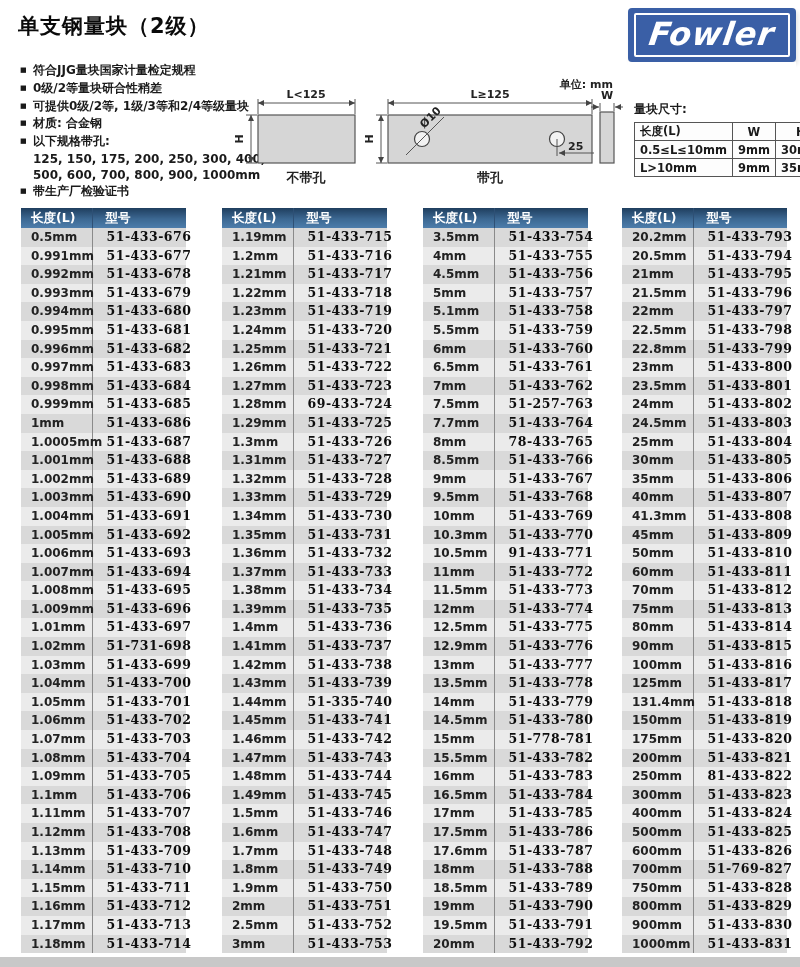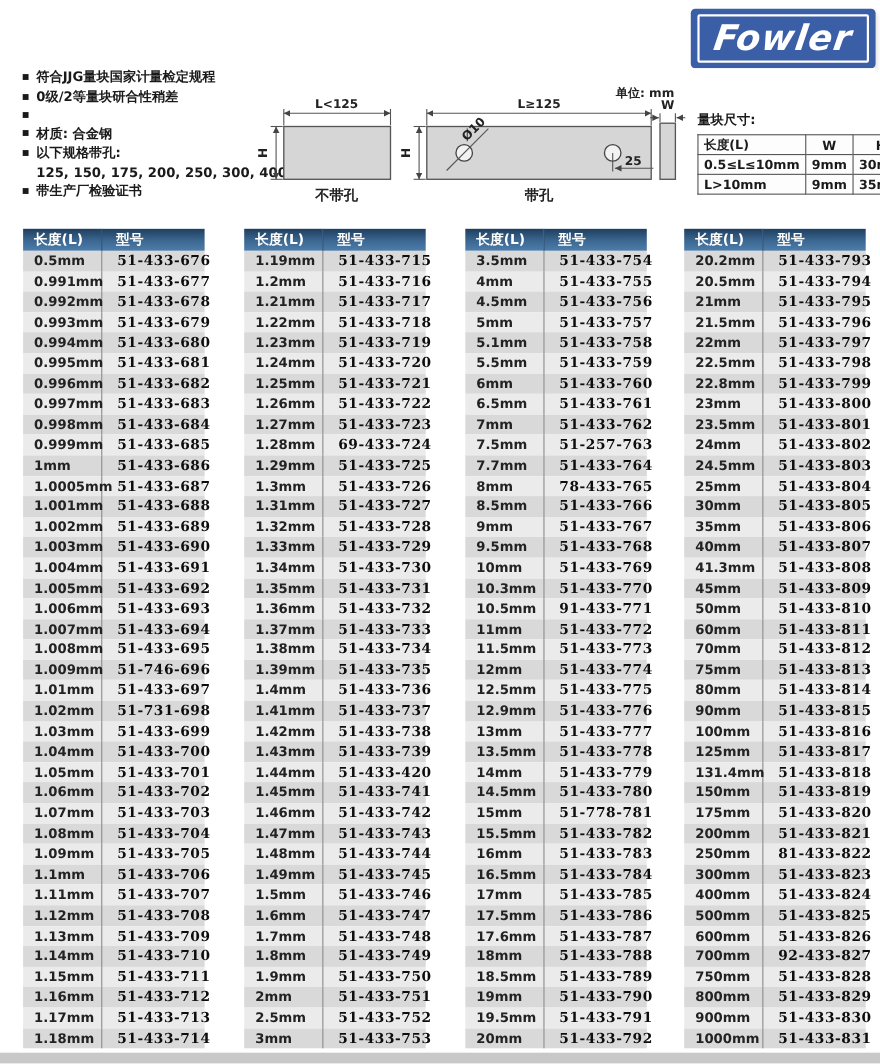--- a/index.html
+++ b/index.html
@@ -53,20 +53,21 @@
   table.spec tbody tr:nth-child(even) td { background:#ebebeb; }
   .t1{left:21px;} .t2{left:222px;} .t3{left:423px;} .t4{left:622px;}
   
   .bottom-strip { position:absolute; left:0; top:957px; width:800px; height:10px; background:#c8c8c8; }
 </style>
 </head>
 <body>
 
 <div class="page">
 
+  <div class="title">单支钢量块（2级）</div>
 
   <div class="logo">
     <div class="logo-box">
       <div class="logo-inner">
         <span class="logo-text">Fowler</span>
       </div>
     </div>
     <div class="logo-card"></div>
   </div>
 
@@ -74,30 +75,32 @@
       <div class="feature">
         <span class="bullet">■</span>
         <span>符合JJG量块国家计量检定规程</span>
       </div>
       <div class="feature">
         <span class="bullet">■</span>
         <span>0级/2等量块研合性稍差</span>
       </div>
       <div class="feature">
         <span class="bullet">■</span>
+        <span>可提供0级/2等, 1级/3等和2/4等级量块</span>
       </div>
       <div class="feature">
         <span class="bullet">■</span>
         <span>材质: 合金钢</span>
       </div>
       <div class="feature">
         <span class="bullet">■</span>
         <span>以下规格带孔:</span>
       </div>
       <div class="feature cont">125, 150, 175, 200, 250, 300, 400,</div>
+      <div class="feature cont">500, 600, 700, 800, 900, 1000mm</div>
       <div class="feature">
         <span class="bullet">■</span>
         <span>带生产厂检验证书</span>
       </div>
     </div>
 
   <svg class="diagrams" width="400" height="130" viewBox="0 0 400 130">
     <defs>
       <marker id="arwE" markerWidth="8" markerHeight="8" refX="6" refY="3" orient="auto" markerUnits="userSpaceOnUse">
         <path d="M0,0 L6,3 L0,6 z" fill="#444"></path>
@@ -258,21 +261,21 @@
         <tr>
           <td class="len">1.007mm</td>
           <td class="model">51-433-694</td>
         </tr>
         <tr>
           <td class="len">1.008mm</td>
           <td class="model">51-433-695</td>
         </tr>
         <tr>
           <td class="len">1.009mm</td>
-          <td class="model">51-746-696</td>
+          <td class="model">51-433-696</td>
         </tr>
         <tr>
           <td class="len">1.01mm</td>
           <td class="model">51-433-697</td>
         </tr>
         <tr>
           <td class="len">1.02mm</td>
           <td class="model">51-731-698</td>
         </tr>
         <tr>
@@ -449,21 +452,21 @@
         <tr>
           <td class="len">1.42mm</td>
           <td class="model">51-433-738</td>
         </tr>
         <tr>
           <td class="len">1.43mm</td>
           <td class="model">51-433-739</td>
         </tr>
         <tr>
           <td class="len">1.44mm</td>
-          <td class="model">51-433-420</td>
+          <td class="model">51-335-740</td>
         </tr>
         <tr>
           <td class="len">1.45mm</td>
           <td class="model">51-433-741</td>
         </tr>
         <tr>
           <td class="len">1.46mm</td>
           <td class="model">51-433-742</td>
         </tr>
         <tr>
@@ -827,21 +830,21 @@
         <tr>
           <td class="len">500mm</td>
           <td class="model">51-433-825</td>
         </tr>
         <tr>
           <td class="len">600mm</td>
           <td class="model">51-433-826</td>
         </tr>
         <tr>
           <td class="len">700mm</td>
-          <td class="model">92-433-827</td>
+          <td class="model">51-769-827</td>
         </tr>
         <tr>
           <td class="len">750mm</td>
           <td class="model">51-433-828</td>
         </tr>
         <tr>
           <td class="len">800mm</td>
           <td class="model">51-433-829</td>
         </tr>
         <tr>

